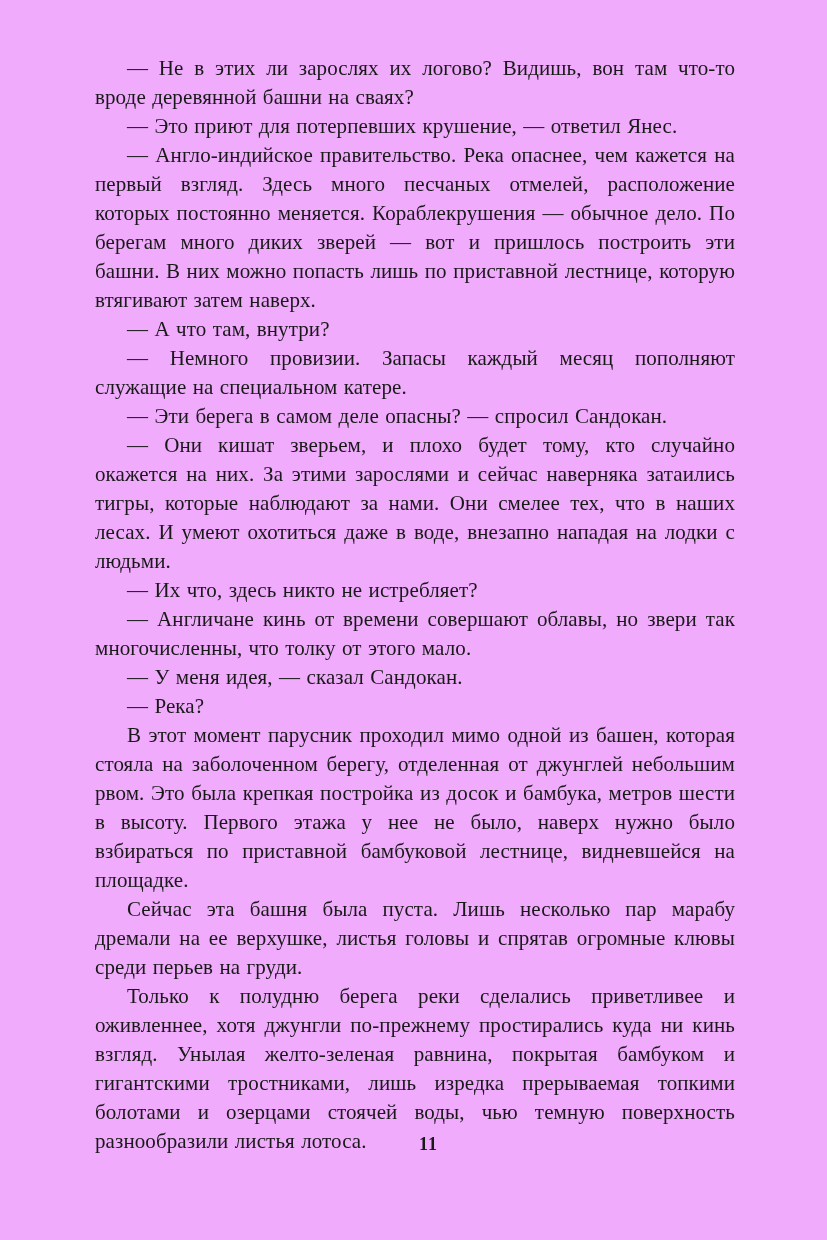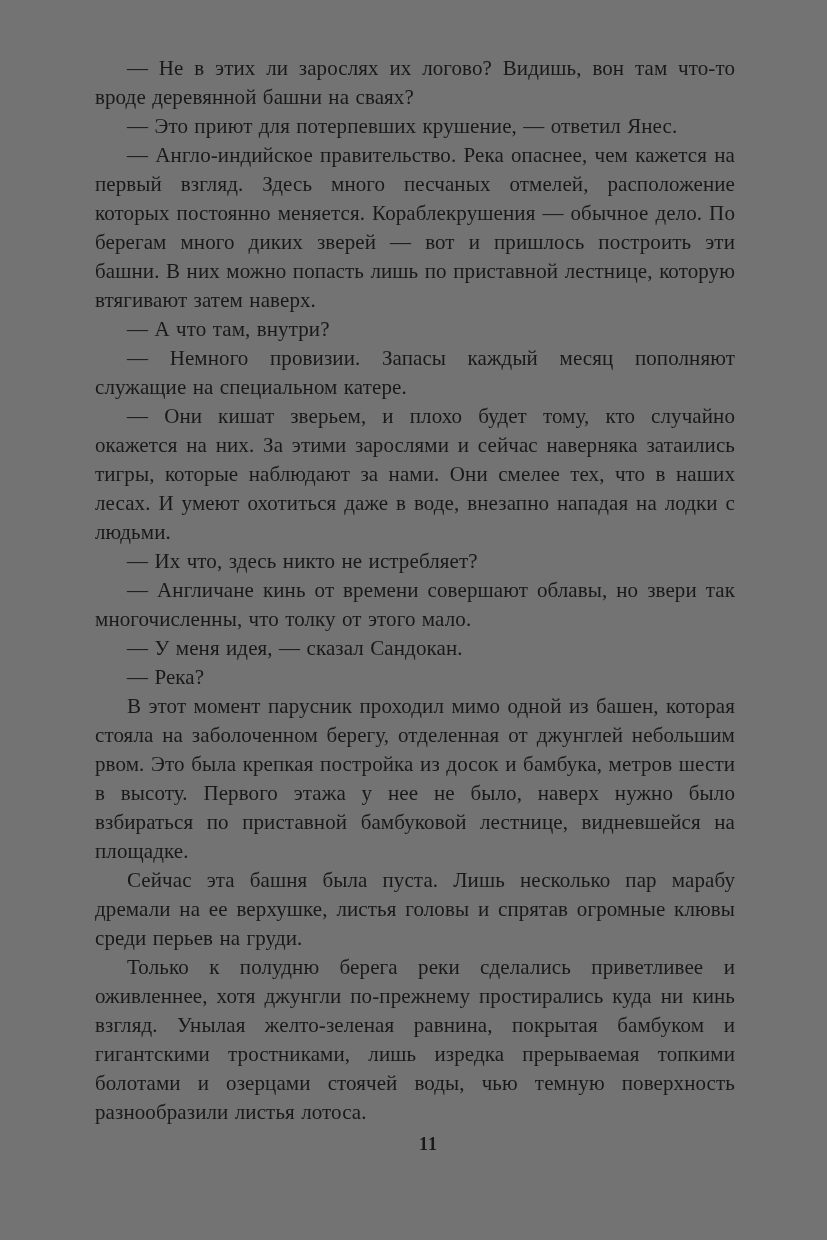--- a/index.html
+++ b/index.html
@@ -4,21 +4,21 @@
 <style>
   html, body {
     margin: 0;
     padding: 0;
     background: #ffffff;
   }
   .book-page {
     position: relative;
     width: 827px;
     height: 1240px;
-    background: #737373;
+    background: #f0abfc;
     font-family: "Liberation Serif", "DejaVu Serif", serif;
     color: #191919;
     overflow: hidden;
     box-sizing: border-box;
   }
   .text-block {
     position: absolute;
     top: 54px;
     left: 95px;
     width: 640px;
@@ -51,20 +51,21 @@
 <body>
 
 <div class="book-page">
   <div class="text-block">
 
   <p>— Не в этих ли зарослях их логово? Видишь, вон там что-то вроде деревянной башни на сваях?</p>
       <p>— Это приют для потерпевших крушение, — ответил Янес.</p>
       <p>— Англо-индийское правительство. Река опаснее, чем кажется на первый взгляд. Здесь много песчаных отмелей, расположение которых постоянно меняется. Кораблекрушения — обычное дело. По берегам много диких зверей — вот и пришлось построить эти башни. В них можно попасть лишь по приставной лестнице, которую втягивают затем наверх.</p>
       <p>— А что там, внутри?</p>
       <p>— Немного провизии. Запасы каждый месяц пополняют служащие на специальном катере.</p>
+      <p>— Эти берега в самом деле опасны? — спросил Сандокан.</p>
       <p>— Они кишат зверьем, и плохо будет тому, кто случайно окажется на них. За этими зарослями и сейчас наверняка затаились тигры, которые наблюдают за нами. Они смелее тех, что в наших лесах. И умеют охотиться даже в воде, внезапно нападая на лодки с людьми.</p>
       <p>— Их что, здесь никто не истребляет?</p>
       <p>— Англичане кинь от времени совершают облавы, но звери так многочисленны, что толку от этого мало.</p>
       <p>— У меня идея, — сказал Сандокан.</p>
       <p>— Река?</p>
       <p>В этот момент парусник проходил мимо одной из башен, которая стояла на заболоченном берегу, отделенная от джунглей небольшим рвом. Это была крепкая постройка из досок и бамбука, метров шести в высоту. Первого этажа у нее не было, наверх нужно было взбираться по приставной бамбуковой лестнице, видневшейся на площадке.</p>
       <p>Сейчас эта башня была пуста. Лишь несколько пар марабу дремали на ее верхушке, листья головы и спрятав огромные клювы среди перьев на груди.</p>
       <p>Только к полудню берега реки сделались приветливее и оживленнее, хотя джунгли по-прежнему простирались куда ни кинь взгляд. Унылая желто-зеленая равнина, покрытая бамбуком и гигантскими тростниками, лишь изредка прерываемая топкими болотами и озерцами стоячей воды, чью темную поверхность разнообразили листья лотоса.</p>
     </div>
   <div class="page-number">11</div>

